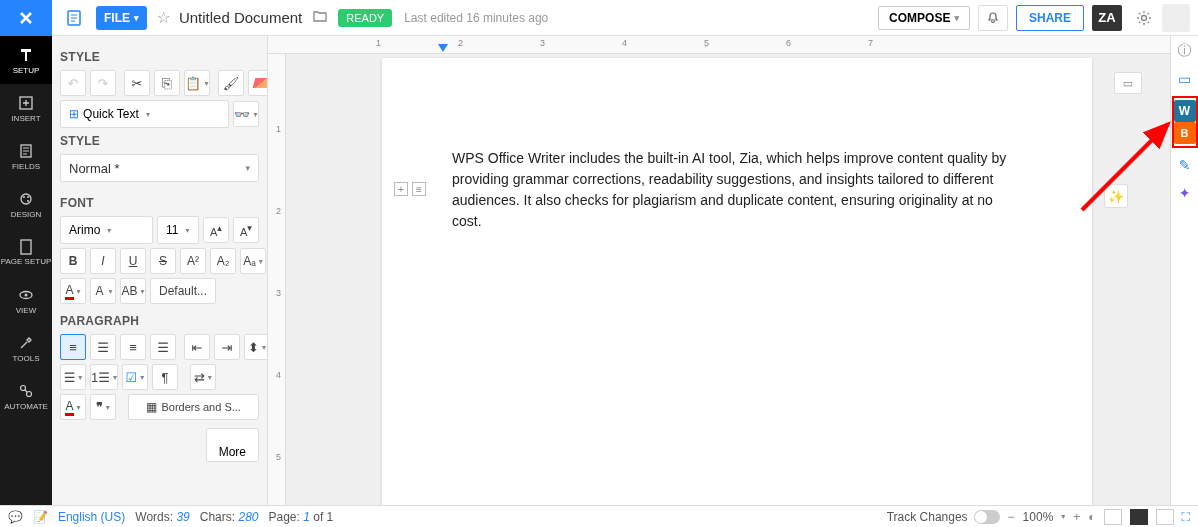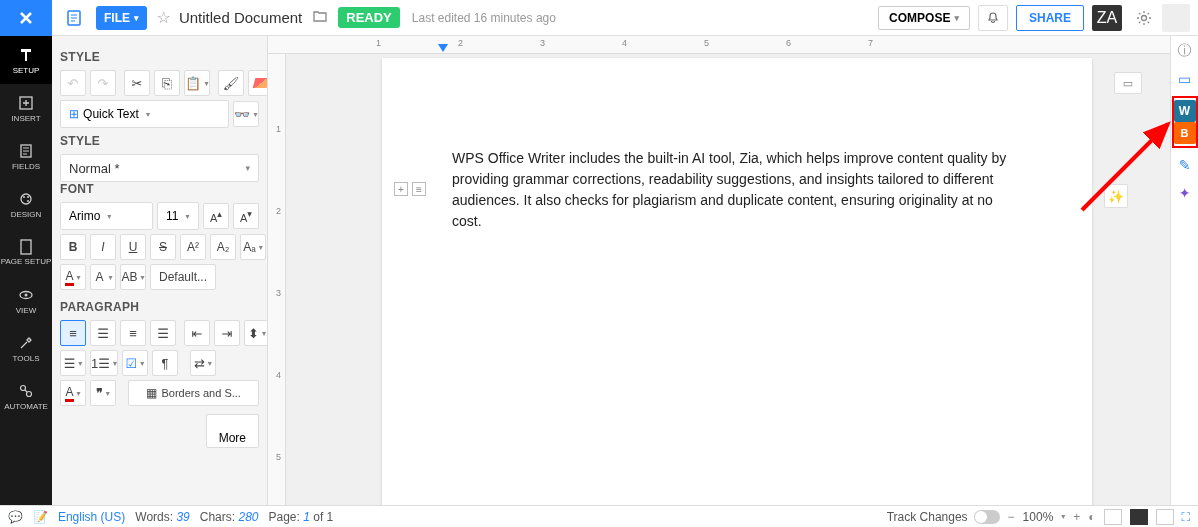--- a/index.html
+++ b/index.html
@@ -8,28 +8,28 @@
 
 .topbar { position: absolute; top: 0; left: 0; right: 0; height: 36px; background: #fff; border-bottom: 1px solid #e0e0e0; display: flex; align-items: center; }
 .logo-box { width: 52px; height: 36px; background: #2684ff; display: flex; align-items: center; justify-content: center; }
 .logo-box svg { fill: #fff; }
 .top-icon { width: 28px; height: 28px; display: flex; align-items: center; justify-content: center; margin-left: 8px; color: #555; cursor: pointer; }
 .file-btn { background: #2684ff; color: #fff; height: 24px; padding: 0 8px; border-radius: 3px; display: flex; align-items: center; font-size: 12px; font-weight: bold; margin-left: 8px; cursor: pointer; }
 .file-btn::after { content: "▾"; margin-left: 4px; font-size: 9px; }
 .star-icon { margin-left: 10px; color: #999; cursor: pointer; font-size: 16px; }
 .doc-title { margin-left: 8px; font-size: 15px; color: #333; }
 .folder-icon { margin-left: 10px; color: #888; cursor: pointer; }
-.ready-badge { background: #2ecc71; color: #fff; font-size: 13px; padding: 3px 8px; border-radius: 3px; margin-left: 10px; font-weight: bold; }
+.ready-badge { background: #2ecc71; color: #fff; font-size: 11px; padding: 3px 8px; border-radius: 3px; margin-left: 10px; font-weight: normal; }
 .last-edited { margin-left: 12px; font-size: 12px; color: #999; }
 .spacer { flex: 1; }
 .compose-btn { border: 1px solid #ccc; background: #fff; padding: 4px 10px; font-size: 12px; font-weight: bold; border-radius: 2px; margin-right: 8px; cursor: pointer; display: flex; align-items: center; }
 .compose-btn::after { content: "▾"; margin-left: 4px; font-size: 9px; color: #888; }
 .bell-btn { width: 30px; height: 26px; border: 1px solid #ddd; border-radius: 2px; display: flex; align-items: center; justify-content: center; margin-right: 8px; cursor: pointer; color: #666; }
 .share-btn { border: 1px solid #2684ff; color: #2684ff; background: #fff; padding: 5px 12px; font-size: 12px; font-weight: bold; border-radius: 2px; margin-right: 8px; cursor: pointer; }
-.za-badge { background: #333; color: #fff; width: 30px; height: 26px; display: flex; align-items: center; justify-content: center; font-size: 16px; font-weight: normal; border-radius: 2px; margin-right: 8px; cursor: pointer; }
+.za-badge { background: #333; color: #fff; width: 30px; height: 26px; display: flex; align-items: center; justify-content: center; font-size: 13px; font-weight: bold; border-radius: 2px; margin-right: 8px; cursor: pointer; }
 .gear-btn { width: 28px; height: 28px; display: flex; align-items: center; justify-content: center; color: #888; cursor: pointer; margin-right: 4px; }
 .avatar { width: 28px; height: 28px; background: #eee; border-radius: 2px; margin-right: 8px; cursor: pointer; }
 
 
 .vsidebar { position: absolute; top: 36px; left: 0; bottom: 0; width: 52px; background: #1a1a1a; display: flex; flex-direction: column; }
 .vitem { height: 48px; display: flex; flex-direction: column; align-items: center; justify-content: center; color: #ccc; cursor: pointer; font-size: 8px; gap: 2px; }
 .vitem.active { background: #000; color: #fff; }
 .vitem svg { width: 18px; height: 18px; fill: currentColor; }
 
 
@@ -230,21 +230,21 @@
     <div class="btn caret">
         <span class="icon-glyph">👓</span>
       </div>
   </div>
 
   <div class="section-label">STYLE</div>
   <div class="select-full">
       <span>Normal *</span>
     </div>
 
-  <div class="section-label" style="margin-top:0">FONT</div>
+  <div class="section-label" style="margin-top:14px">FONT</div>
   <div class="row font-row">
     <div class="qt-btn caret" style="flex:1">
         <span>Arimo</span>
       </div>
     <div class="qt-btn caret" style="width:42px">
         <span>11</span>
       </div>
     <div class="btn">
         <span>A<sup>▴</sup></span>
       </div>

